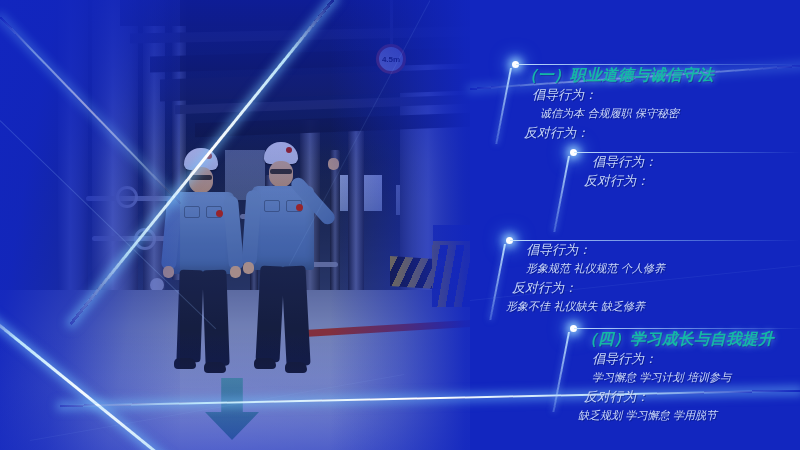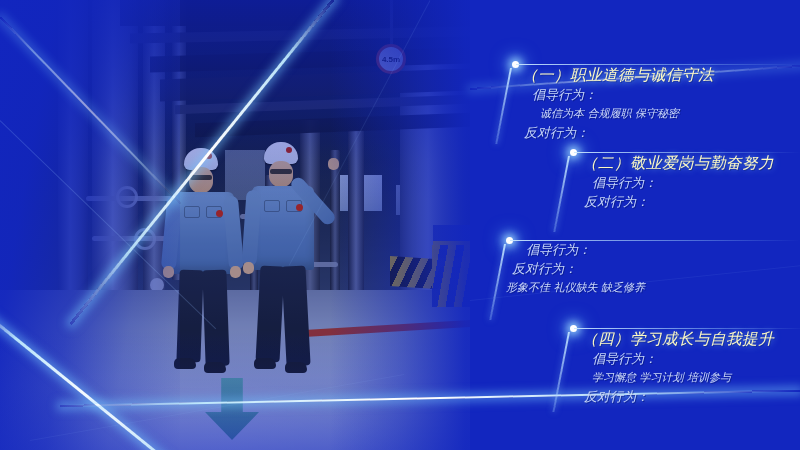--- a/index.html
+++ b/index.html
@@ -230,22 +230,22 @@
   .bracket .dot {
     position:absolute; left:14px; top:-3px; width:7px; height:7px; border-radius:50%;
     background:#ffffff;
     box-shadow:0 0 8px 3px rgba(160,220,255,.95), 0 0 16px 6px rgba(100,180,255,.55);
   }
   .topline {
     position:absolute; left:18px; top:0px; height:1px;
     background:linear-gradient(90deg, rgba(200,230,255,.95), rgba(160,210,255,.45) 60%, rgba(160,210,255,0));
   }
   .sec-head {
-    font-size:15.5px; font-weight:normal; font-style:italic;
-    color:#fef9c3; letter-spacing:.5px; white-space:nowrap;
+    font-size:15.5px; font-weight:bold; font-style:italic;
+    color:#14b8a6; letter-spacing:.5px; white-space:nowrap;
     text-shadow:0 0 7px rgba(120,200,255,.75), 1px 1px 0 rgba(8,24,110,.5);
     font-family:"DejaVu Sans","Liberation Sans",sans-serif;
   }
   .sec-label {
     font-size:13px; font-style:italic; color:#c6d5f7; white-space:nowrap;
     text-shadow:1px 1px 0 rgba(8,24,110,.55);
     font-family:"DejaVu Sans","Liberation Sans",sans-serif;
   }
   .sec-items {
     font-size:11px; font-style:italic; color:#ccd9f8; white-space:nowrap;
@@ -406,47 +406,48 @@
       <div class="sec-label ln ind0">反对行为：</div>
     </div>
   </div>
 
   <div class="section" id="sec2">
     <div class="bracket">
       <span class="dot"></span>
       <span class="slant"></span>
     </div>
     <div class="topline" style="width:226px;"></div>
-    <div class="sec-head ln" style="margin-top:2px;">（二）敬业爱岗与勤奋努力</div>
     <div class="body">
       <div class="sec-label ln ind2">倡导行为：</div>
       <div class="sec-label ln ind0">反对行为：</div>
     </div>
   </div>
 
   <div class="section" id="sec3">
     <div class="bracket">
       <span class="dot"></span>
       <span class="slant"></span>
     </div>
     <div class="topline" style="width:290px;"></div>
     <div class="body">
       <div class="sec-label ln ind2">倡导行为：</div>
+      <div class="sec-items ln ind2">形象规范  礼仪规范  个人修养</div>
       <div class="sec-label ln" style="padding-left:0px;margin-left:-4px;">反对行为：</div>
       <div class="sec-items ln" style="padding-left:0px;margin-left:-10px;">形象不佳  礼仪缺失  缺乏修养</div>
     </div>
   </div>
 
   <div class="section" id="sec4">
     <div class="bracket">
       <span class="dot"></span>
       <span class="slant"></span>
     </div>
     <div class="topline" style="width:232px;"></div>
     <div class="sec-head ln" style="margin-top:2px;">（四）学习成长与自我提升</div>
     <div class="body">
       <div class="sec-label ln ind2">倡导行为：</div>
       <div class="sec-items ln ind2">学习懈怠  学习计划  培训参与</div>
       <div class="sec-label ln ind0">反对行为：</div>
+      <div class="sec-items ln" style="padding-left:0px;margin-left:-4px;">缺乏规划  学习懈怠  学用脱节</div>
     </div>
   </div>
 
 </div>
 
 </body></html>

